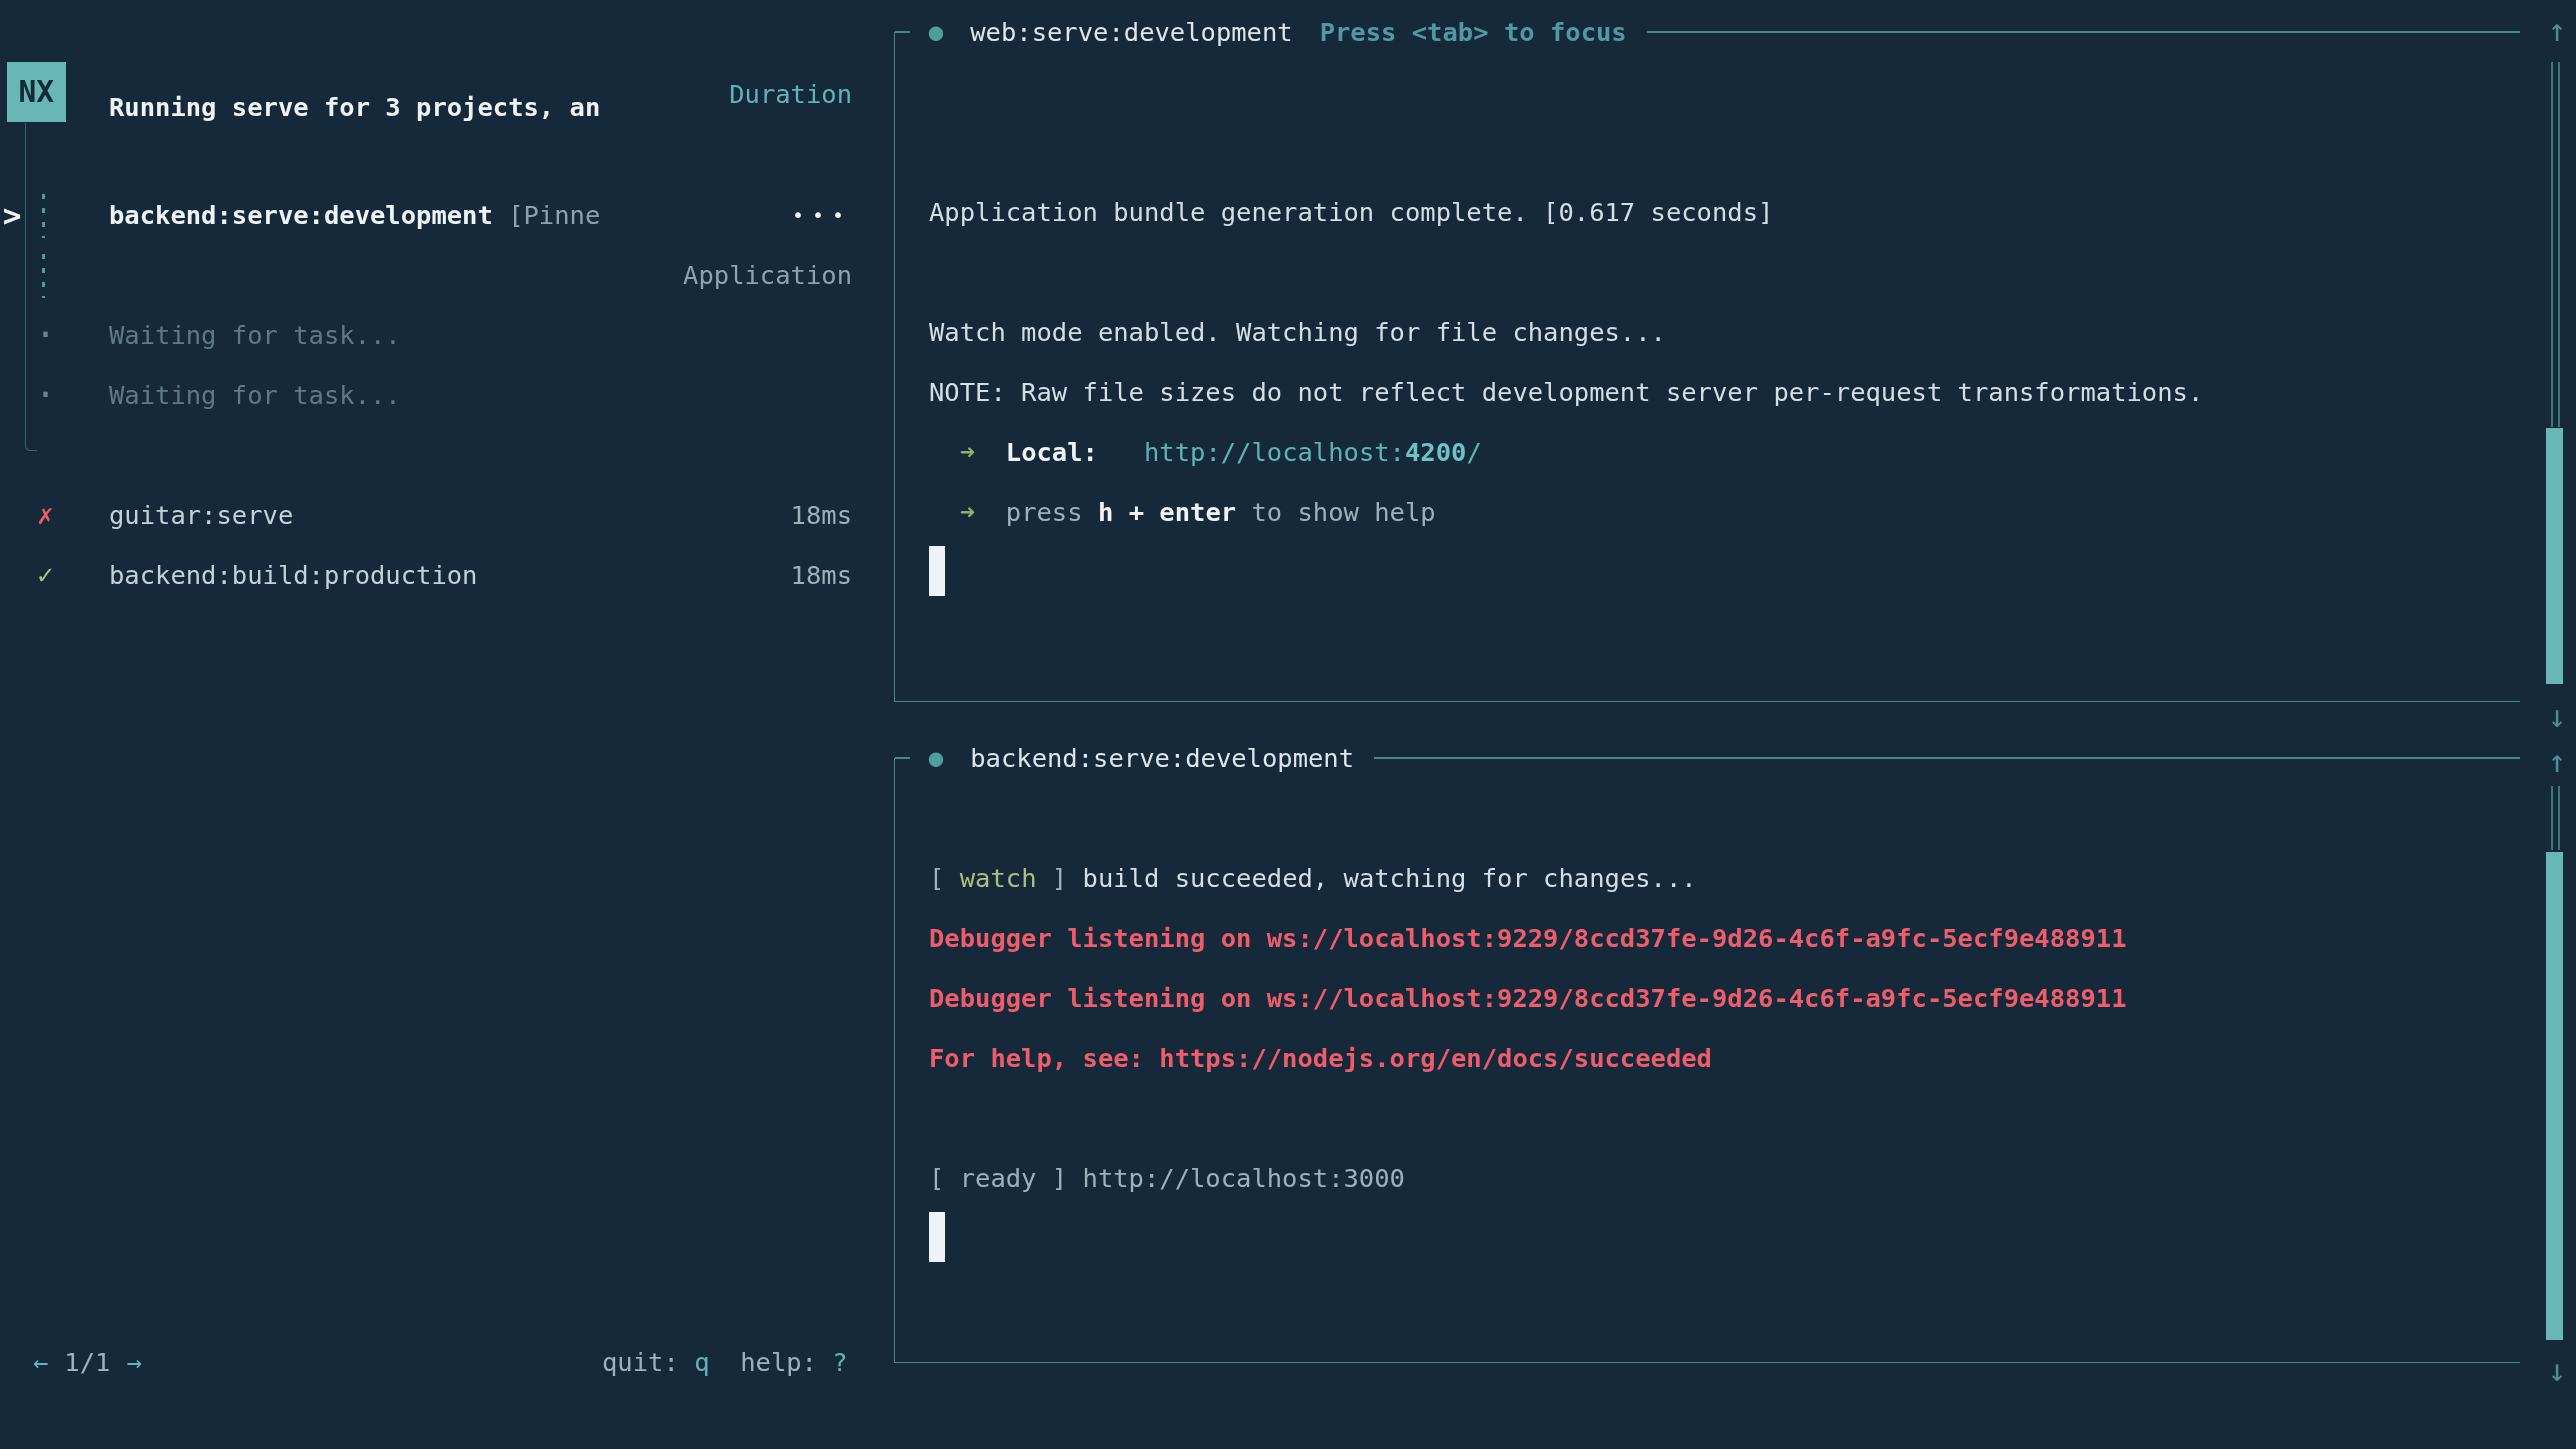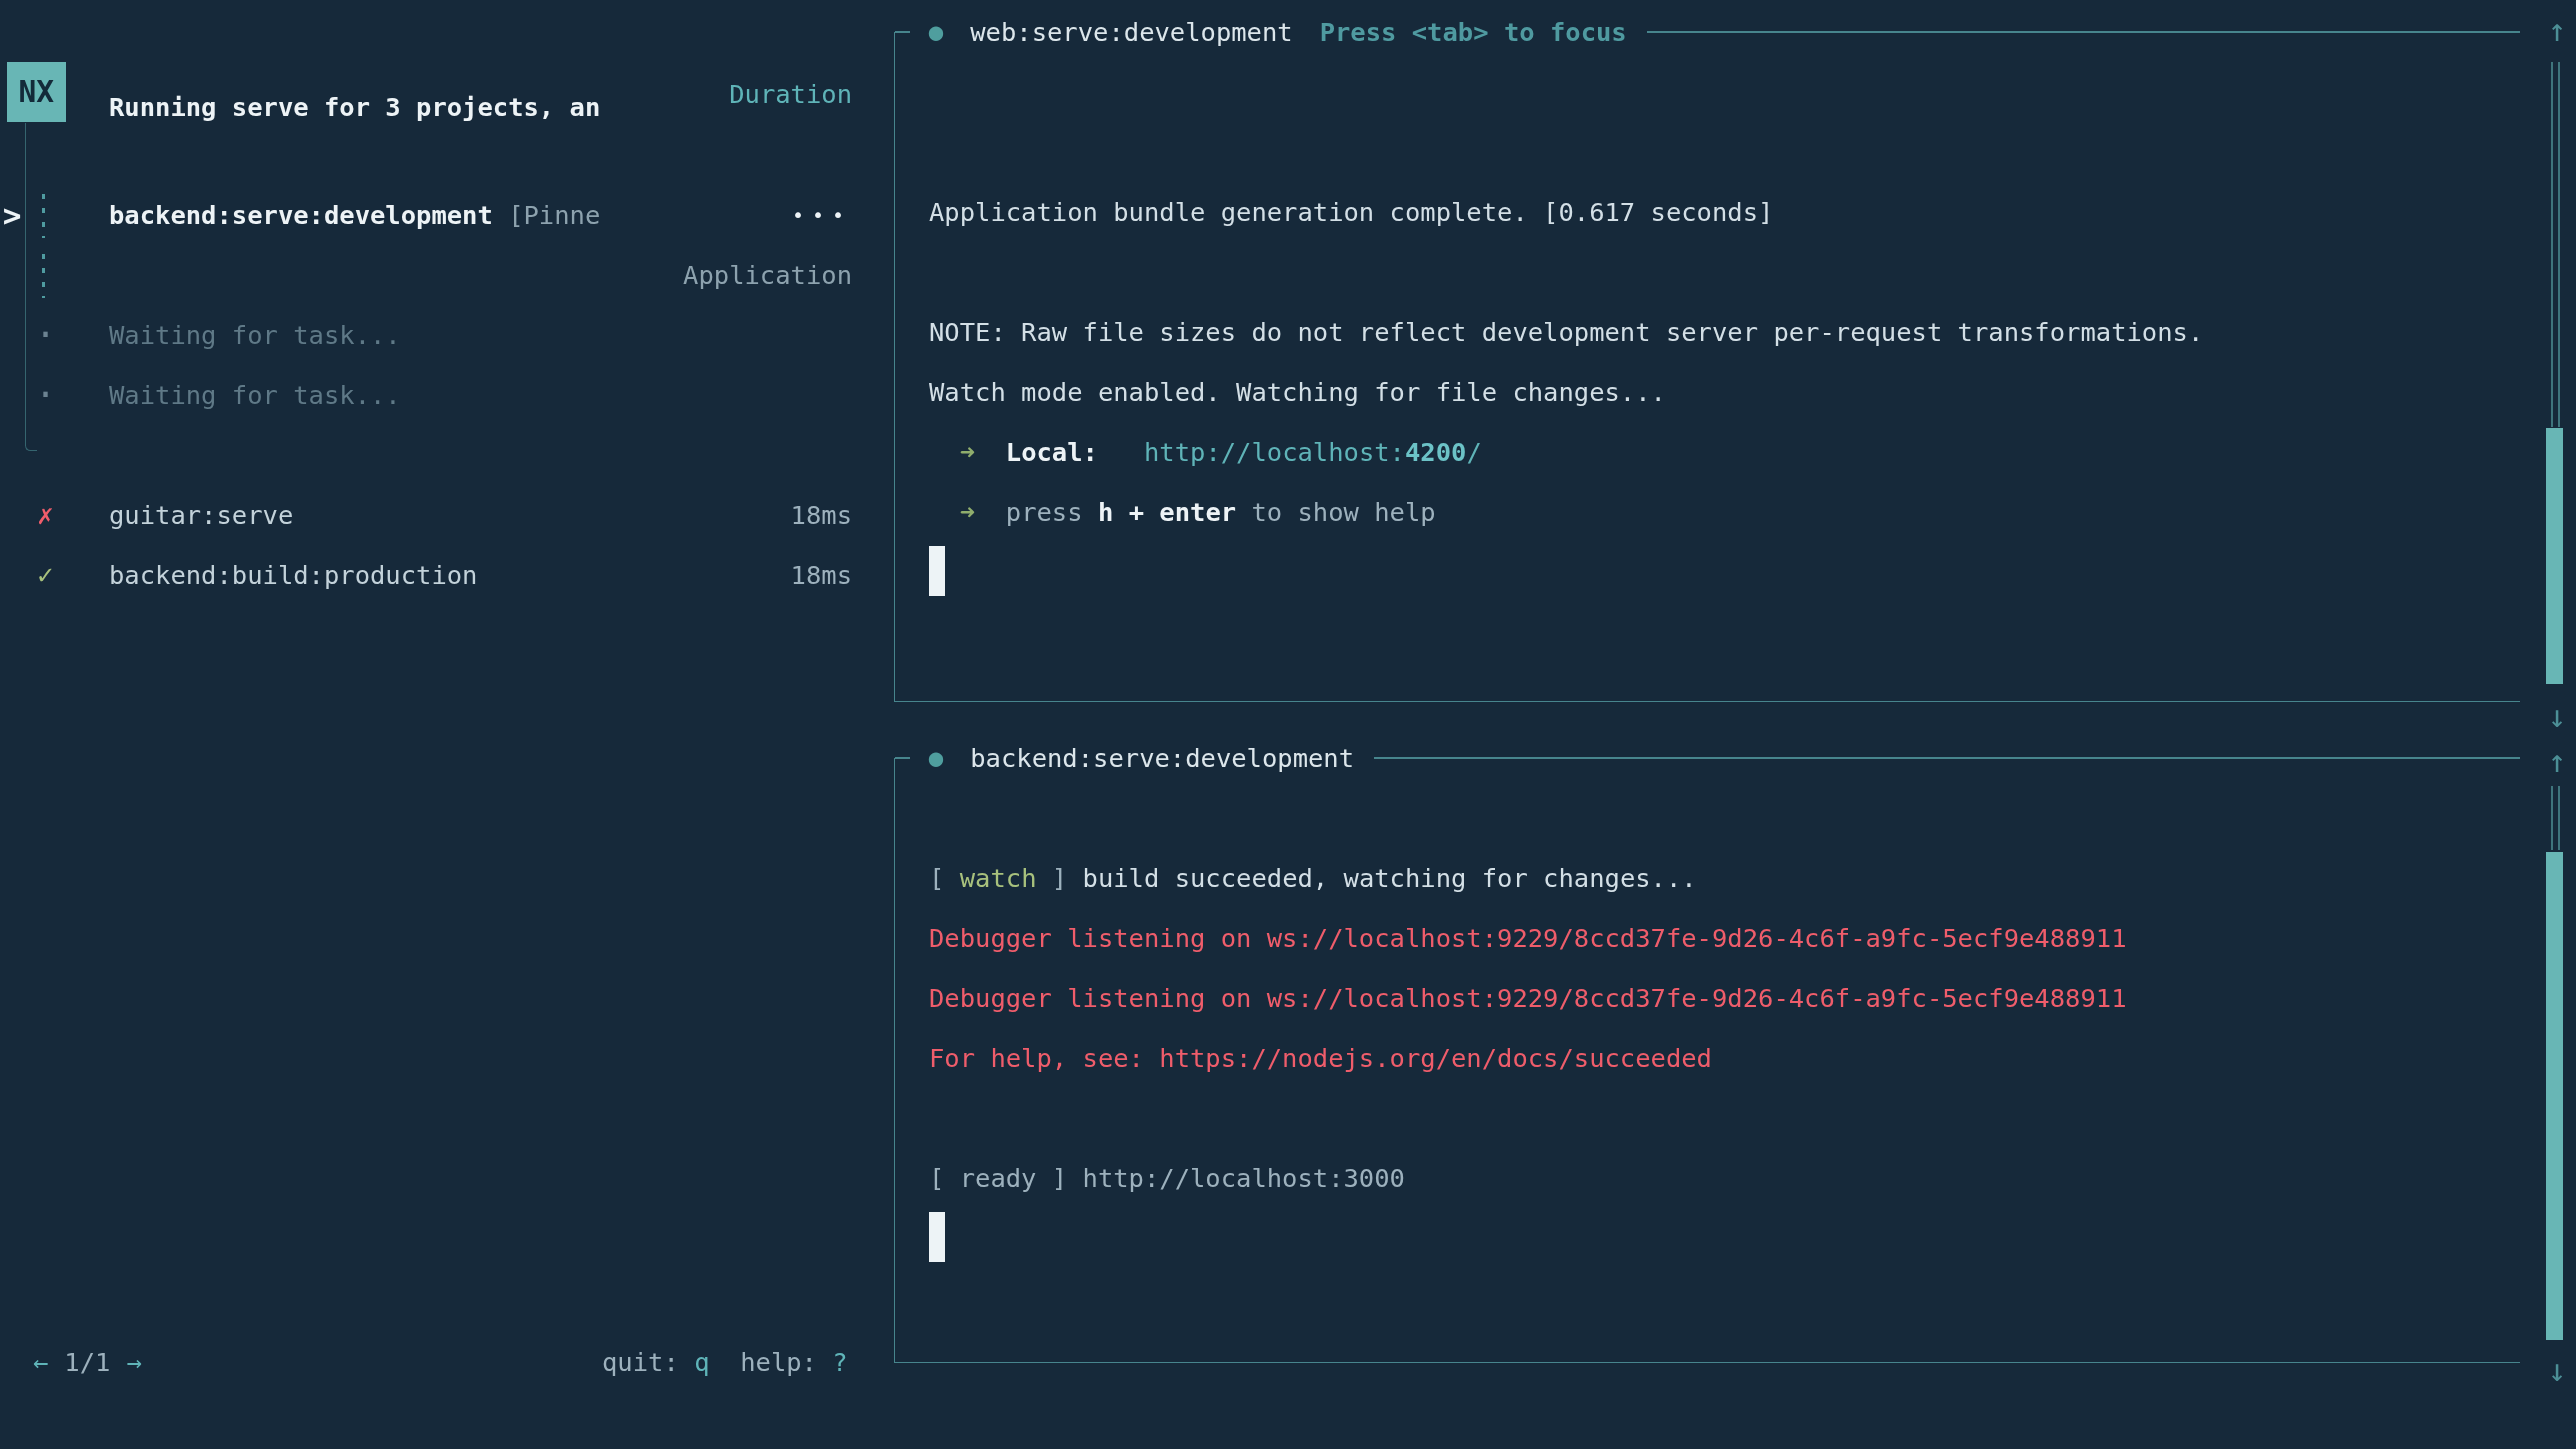--- a/index.html
+++ b/index.html
@@ -98,21 +98,21 @@
 
   
   .pl{color:var(--light);}
   .g{color:var(--grey);}
   .g2{color:var(--grey2);}
   .dg{color:var(--dimgrey);}
   .lt{color:#c3d2da;}
   .wb{color:var(--white);font-weight:bold;}
   .t{color:var(--teal);}
   .tb{color:var(--teal-bright);font-weight:bold;}
-  .r{color:var(--red);font-weight:normal;}
+  .r{color:var(--red);font-weight:bold;}
   .grn{color:var(--green);}
   .ar{color:var(--olive);font-weight:bold;}
   .cursor{
     display:inline-block;width:16px;height:50px;background:var(--white);
     vertical-align:middle;margin-top:-5.4px;
   }
 
   
   .sb-arrow{position:absolute;left:2541px;width:32px;height:60px;line-height:60px;
     text-align:center;color:#4c8f96;font-size:31px;}
@@ -182,22 +182,22 @@
       <span class="head-dot">●</span>
       <span class="head-title">web:serve:development</span>
       <span class="head-hint">Press &lt;tab&gt; to focus</span>
       <span class="head-line"></span>
     </div>
     <div class="pane-body" id="pane-body-0">
         <div class="line"></div>
         <div class="line"></div>
         <div class="line"><span class="pl">Application bundle generation complete. [0.617 seconds]</span></div>
         <div class="line"></div>
+        <div class="line"><span class="pl">Watch mode enabled. Watching for file changes...</span></div>
         <div class="line"><span class="pl">NOTE: Raw file sizes do not reflect development server per-request transformations.</span></div>
-        <div class="line"><span class="pl">Watch mode enabled. Watching for file changes...</span></div>
         <div class="line"><span class="pl">  </span><span class="ar">➜</span><span class="pl">  </span><span class="wb">Local:</span><span class="pl">   </span><span class="t">http://localhost:</span><span class="tb">4200</span><span class="t">/</span></div>
         <div class="line"><span class="pl">  </span><span class="ar">➜</span><span class="pl">  </span><span class="g">press </span><span class="wb">h + enter</span><span class="g"> to show help</span></div>
         <div class="line"><span class="cursor"></span></div>
       </div>
   </section>
 
   <section class="pane pane2">
     <div class="pane-head">
       <span class="head-dash"></span>
       <span class="head-dot">●</span>

